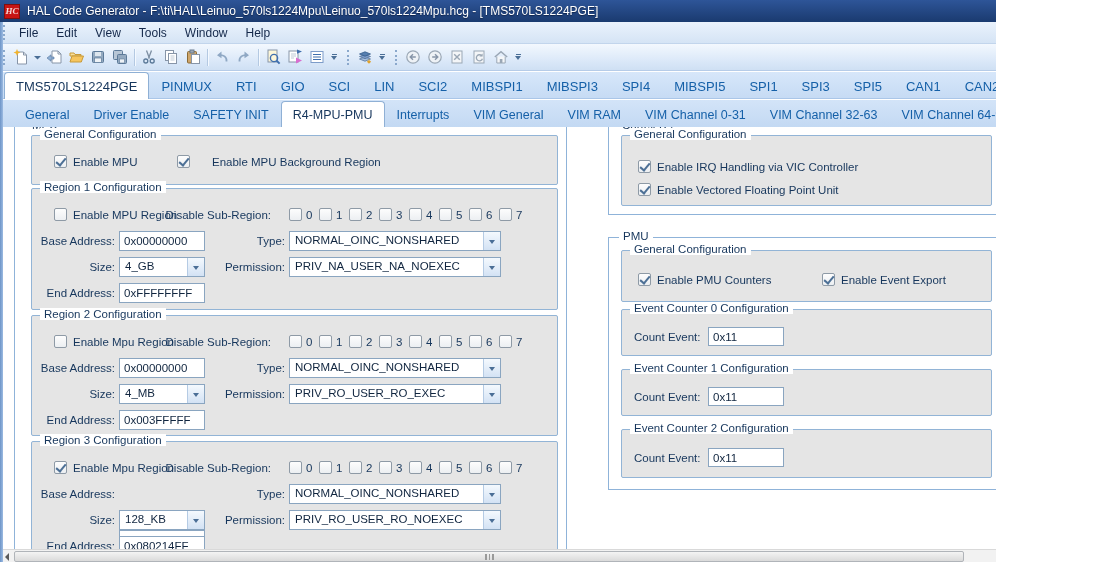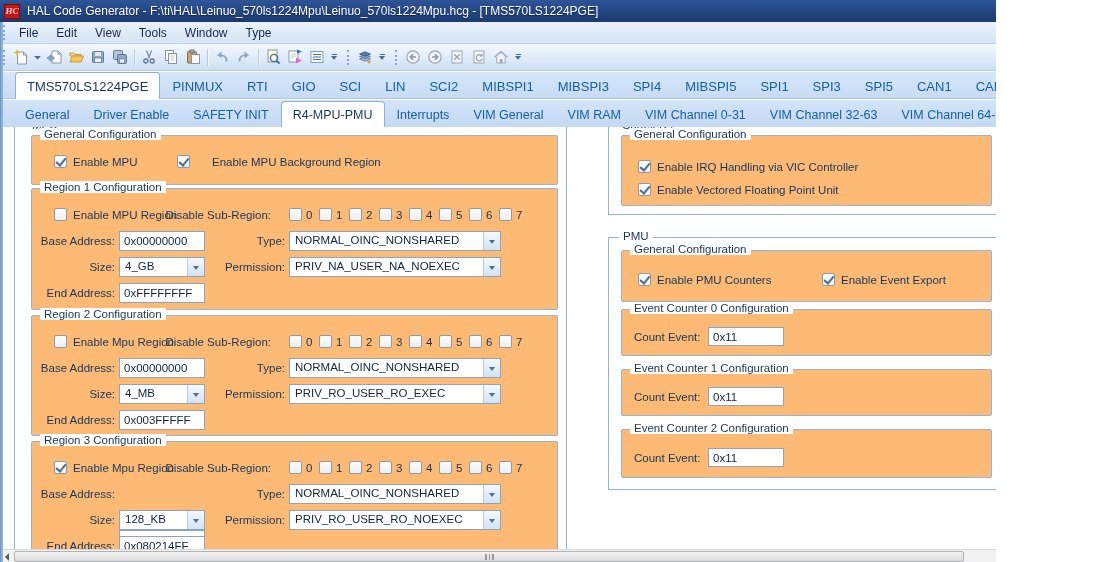--- a/index.html
+++ b/index.html
@@ -26,35 +26,35 @@
   .tbgroup { display:flex; align-items:center; height:25px; margin-right:4px; }
   .tbbtn { width:22px; height:22px; display:flex; align-items:center; justify-content:center; border-radius:2px; }
   .tbbtn.narrow { width:11px; }
   .tbsep { width:1px; height:17px; background:#b4c9e2; box-shadow:1px 0 0 #f4f9ff; margin:0 3px; }
   .tb-overflow { width:12px; height:22px; display:flex; flex-direction:column; align-items:center; justify-content:center; }
   .tb-overflow .bar { width:5px; height:1px; background:#4a6e96; margin-bottom:1px; }
   .tb-overflow .tri { width:0; height:0; border-left:3px solid transparent; border-right:3px solid transparent; border-top:4px solid #4a6e96; }
 
   
   #device-tabs-row { position:absolute; left:3px; top:72px; width:1113px; height:27px;
-    background:linear-gradient(#d7e7fa,#c6dbf4); border-bottom:1px solid #aac6e8; display:flex; align-items:center; padding-left:12px; }
+    background:linear-gradient(#d7e7fa,#c6dbf4); border-bottom:1px solid #aac6e8; display:flex; align-items:center; padding-left:1px; }
   #module-tabs-row { position:absolute; left:3px; top:100px; width:1113px; height:27px;
     background:linear-gradient(#d3e4f8,#c3d9f3); display:flex; align-items:flex-end; padding-left:10px; }
   .tab { font-size:13px; color:#1560a8; padding:5px 11px 5px; white-space:nowrap; border:1px solid transparent; border-bottom:none; }
   #module-tabs-row .tab { font-size:12.5px; }
   .tab.sel { background:#fff; border:1px solid #8fb0d5; border-bottom:none; border-radius:4px 4px 0 0; color:#16365c; padding-top:6px; }
 
   
   #content { position:absolute; left:0; top:127px; width:1099px; height:422px; background:#fff; overflow:hidden; }
 
   .panel { position:absolute; border:1px solid #8fb3d9; background:#fff; }
   .clip-label { position:absolute; top:0; left:14px; height:4px; overflow:hidden; }
   .clip-label span { display:block; margin-top:-8px; font-size:11.5px; color:#16365c; background:#fff; padding:0 3px; }
 
-  .groupbox { position:absolute; left:16px; width:527px; border:1px solid #92b4d6; border-radius:2px; background:#fdba74; }
+  .groupbox { position:absolute; left:16px; width:527px; border:1px solid #92b4d6; border-radius:2px; background:#e5e5e5; }
   .gb-label { position:absolute; top:-8px; left:8px; font-size:11.5px; color:#16365c; background:#fff; padding:0 4px; white-space:nowrap; }
   .row { position:absolute; left:0; right:0; height:20px; }
   .lbl { position:absolute; top:4px; font-size:11.5px; color:#16365c; white-space:nowrap; }
   .lbl.r { text-align:right; }
   .cb { position:absolute; top:3px; width:13px; height:13px; border:1px solid #8e9aa6; border-radius:2px;
         background:linear-gradient(#fdfdfd,#eceff2); }
   .cb.checked::after { content:""; position:absolute; left:3px; top:0px; width:4px; height:8px;
         border:solid #4d7096; border-width:0 2px 2px 0; transform:rotate(40deg); }
   .cblabel { position:absolute; top:4px; font-size:11.5px; color:#16365c; white-space:nowrap; }
   .subregions { position:absolute; top:3px; display:flex; }
@@ -102,21 +102,21 @@
     <div id="title-text">HAL Code Generator - F:\ti\HAL\Leinuo_570ls1224Mpu\Leinuo_570ls1224Mpu.hcg - [TMS570LS1224PGE]</div>
   </div>
 
   <div id="menubar">
     <span class="grip"></span>
   <span class="menu-item">File</span>
       <span class="menu-item">Edit</span>
       <span class="menu-item">View</span>
       <span class="menu-item">Tools</span>
       <span class="menu-item">Window</span>
-      <span class="menu-item">Type</span>
+      <span class="menu-item">Help</span>
     </div>
 
   <div id="toolbar">
       <div class="tbgroup">
         <span class="grip"></span>
         <div class="tbbtn">
           <span style="display: flex;">
             <svg width="16" height="16">
               <path d="M4.5 3h6l3 3v9h-9z" fill="#fff" stroke="#8795a8"></path>
               <path d="M10.5 3v3h3" fill="none" stroke="#8795a8"></path>

